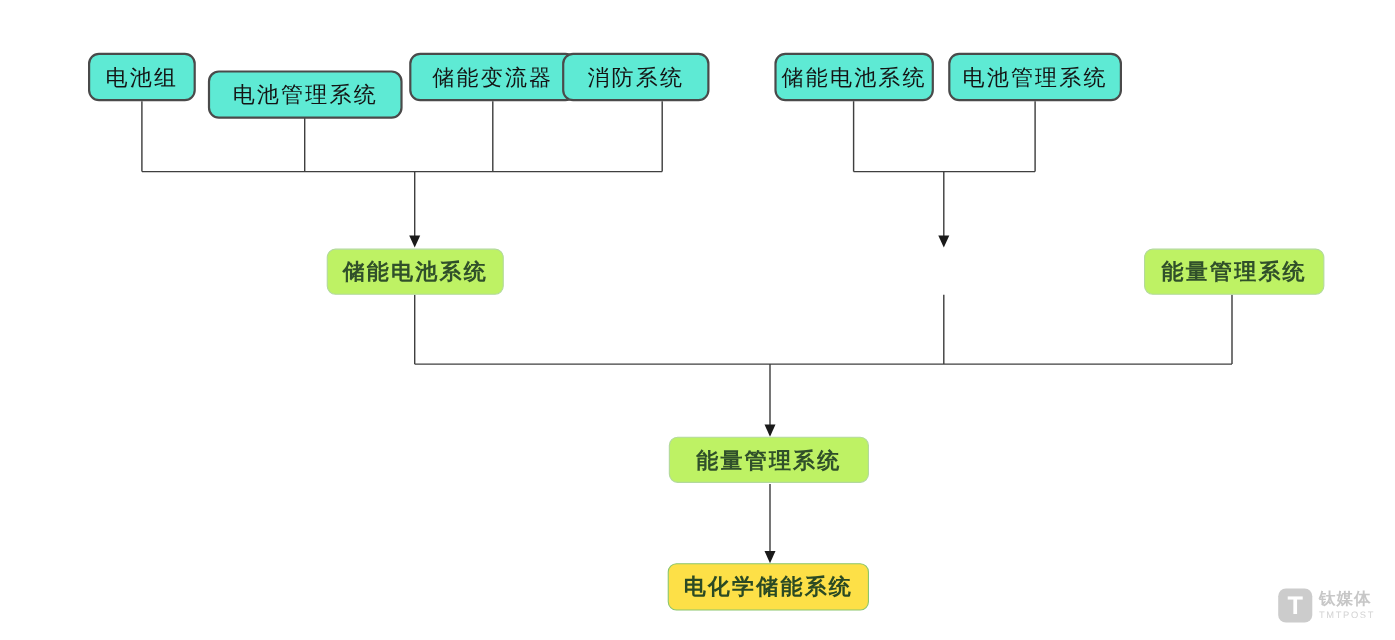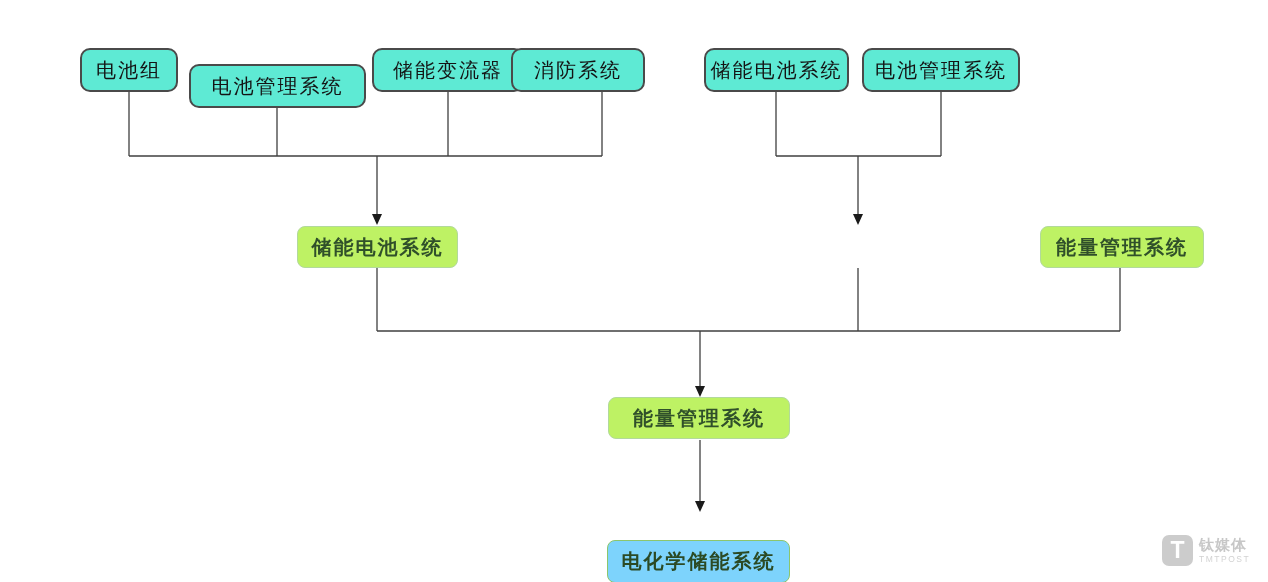--- a/index.html
+++ b/index.html
@@ -31,24 +31,23 @@
   }
   .green-box {
     background: #bef264;
     border: 1px solid #b2d99c;
     border-radius: 8px;
     font-size: 20px;
     font-weight: 600;
     color: #30502a;
   }
   .green-dark {
-    background: #7dd3fc;
+    background: #fde047;
     border-color: #8cc66c;
     color: #2b4a24;
-    margin-top: 28px;
   }
 
   .watermark {
     position: absolute;
     left: 1162px; top: 535px;
     display: flex;
     align-items: flex-start;
     gap: 6px;
     font-family: "Liberation Sans", "DejaVu Sans", sans-serif;
   }

